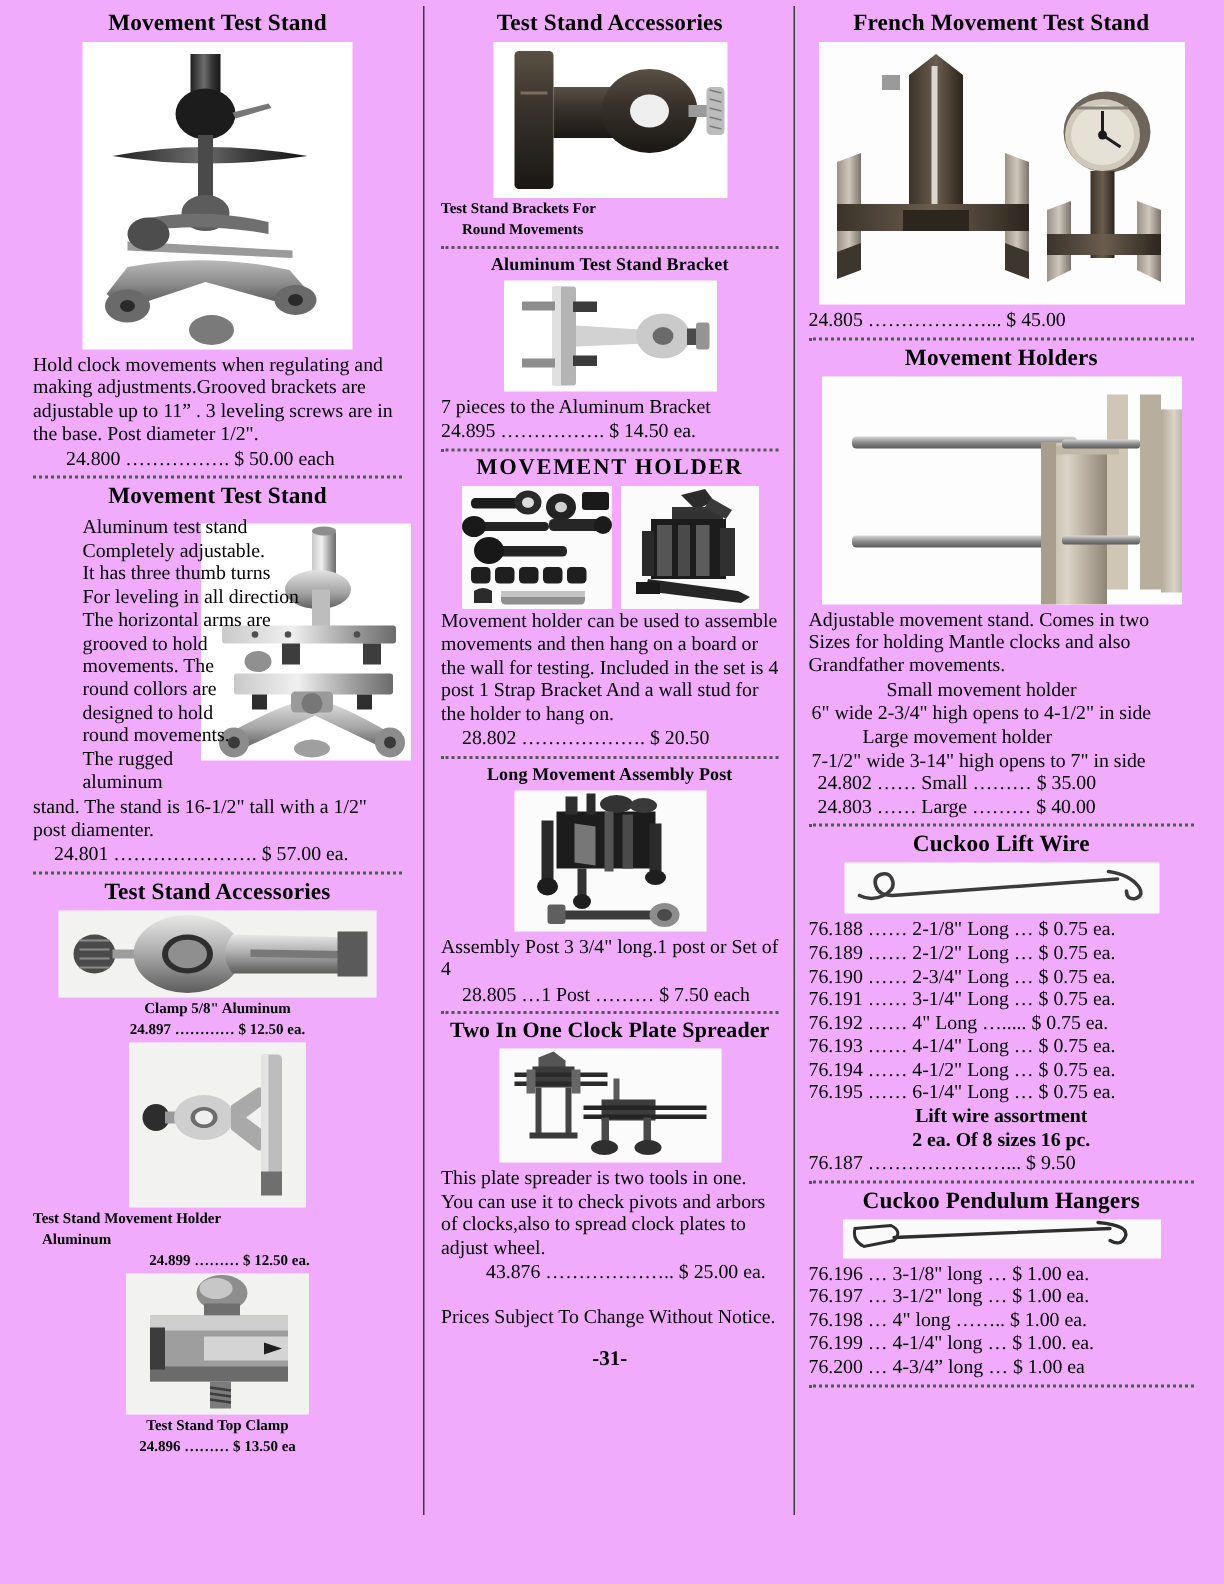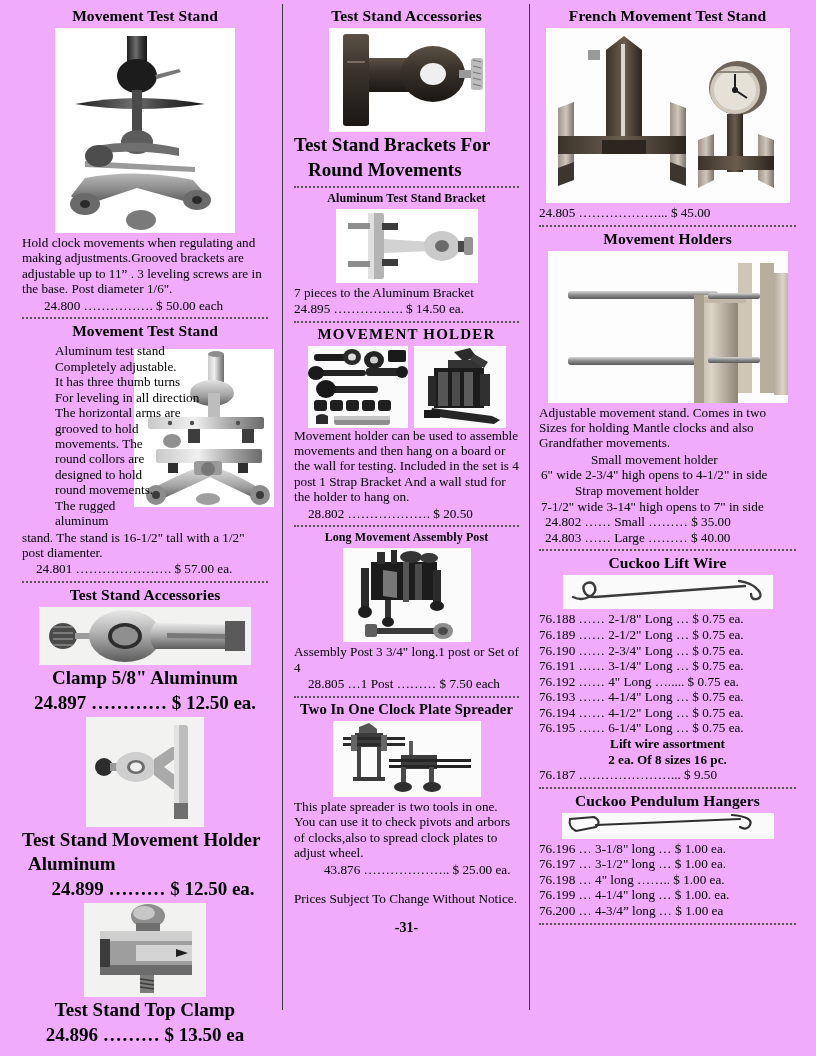--- a/index.html
+++ b/index.html
@@ -86,21 +86,21 @@
     white-space: nowrap;
   }
   .price.ind { padding-left: 22px; }
   .price.ind2 { padding-left: 14px; }
   .price.ind3 { padding-left: 30px; }
 
   .bold { font-weight: bold; }
   .ctr { text-align: center; }
 
   .caption {
-    font-size: 19px;
+    font-size: 10px;
     font-weight: bold;
     text-align: center;
     margin: 2px 0 0 0;
     line-height: 1.2;
   }
   .caption.left { text-align: left; }
 
   
   .photo {
     position: relative;
@@ -163,21 +163,21 @@
             <path d="M30 133 L140 139 L140 144 L30 139 Z" fill="#9a9a9a"></path>
             <ellipse cx="44" cy="128" rx="14" ry="11" fill="#4d4d4d"></ellipse>
             <path d="M30 150 Q82 140 138 152 L152 168 L140 176 L82 160 L28 178 L16 168 Z" fill="url(#mtsS)"></path>
             <ellipse cx="30" cy="176" rx="15" ry="11" fill="#6a6a6a"></ellipse>
             <ellipse cx="142" cy="172" rx="14" ry="10" fill="#6a6a6a"></ellipse>
             <ellipse cx="86" cy="192" rx="15" ry="10" fill="#7a7a7a"></ellipse>
             <ellipse cx="30" cy="176" rx="5" ry="4" fill="#2a2a2a"></ellipse>
             <ellipse cx="142" cy="172" rx="5" ry="4" fill="#2a2a2a"></ellipse>
           </svg>
         </div>
-        <p class="body">Hold clock movements when regulating and making adjustments.Grooved brackets are adjustable up to 11” . 3 leveling screws are in the base. Post diameter 1/6".</p>
+        <p class="body">Hold clock movements when regulating and making adjustments.Grooved brackets are adjustable up to 11” . 3 leveling screws are in the base. Post diameter 1/2".</p>
         <p class="price ind">24.800 ……………. $ 50.00 each</p>
       </div>
 
       <div class="dotsep"></div>
 
       <div class="block">
         <h2 class="heading">Movement Test Stand</h2>
         <div style="position:relative;margin-left:33px;">
           <div class="photo" style="position:absolute;right:-6px;top:4px;width:140px;height:158px;background:#fff;">
             <svg viewBox="0 0 140 158" preserveAspectRatio="xMidYMid meet">
@@ -546,21 +546,21 @@
             <rect x="160" y="42" width="52" height="6" rx="2" fill="url(#mhR)"></rect>
             <rect x="160" y="106" width="52" height="6" rx="2" fill="url(#mhR)"></rect>
             <rect x="212" y="12" width="14" height="130" fill="#b8ae9e"></rect>
             <rect x="226" y="22" width="22" height="122" fill="url(#mhW)"></rect>
             <rect x="146" y="44" width="10" height="110" fill="#a89e8e"></rect>
           </svg>
         </div>
         <p class="body">Adjustable movement stand. Comes in two Sizes for holding Mantle clocks and also Grandfather movements.</p>
         <p class="price" style="padding-left:52px;">Small movement holder</p>
         <p class="price" style="padding-left:2px;">6" wide 2-3/4" high opens to 4-1/2" in side</p>
-        <p class="price" style="padding-left:36px;">Strap movement holder</p>
+        <p class="price" style="padding-left:36px;">Large movement holder</p>
         <p class="price" style="padding-left:2px;">7-1/2" wide 3-14" high opens to 7" in side</p>
         <p class="price" style="padding-left:6px;">24.802 …… Small  ……… $ 35.00</p>
         <p class="price" style="padding-left:6px;">24.803 …… Large  ……… $ 40.00</p>
       </div>
 
       <div class="dotsep"></div>
 
       <div class="block">
         <h2 class="heading">Cuckoo Lift Wire</h2>
         <div class="photo" style="width:210px;height:34px;background:#fafafa;">

